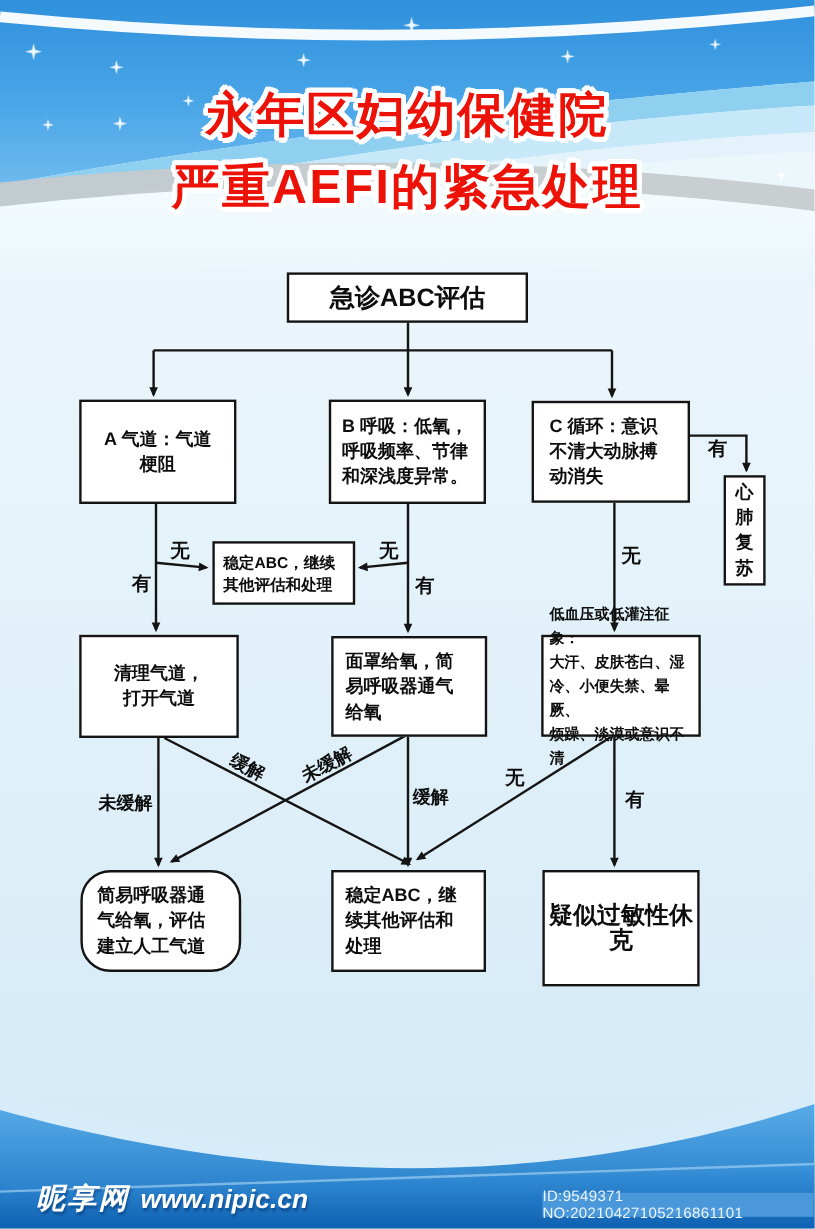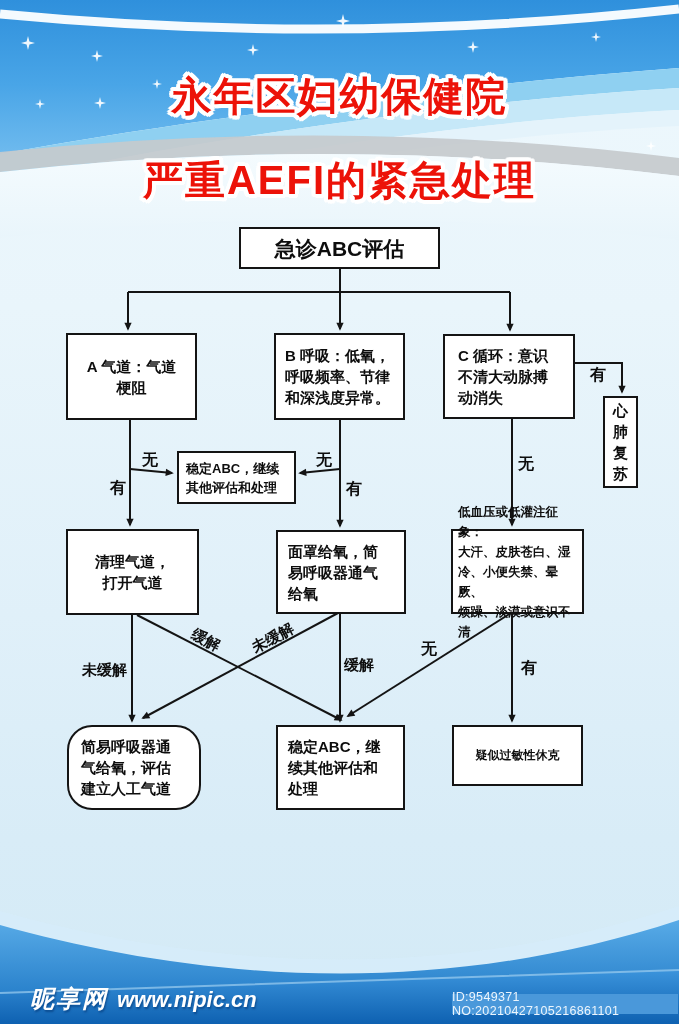--- a/index.html
+++ b/index.html
@@ -13,21 +13,21 @@
   .bottom-decor{bottom:0;}
   .flow-lines{position:absolute;left:0;top:0;z-index:3;}
   .title-line{
     position:absolute;left:0;width:100%;text-align:center;z-index:4;
     font-weight:bold;font-size:40px;letter-spacing:2px;color:#ec1208;line-height:1.1;
     text-shadow:
       -3px -3px 0 #fff,3px -3px 0 #fff,-3px 3px 0 #fff,3px 3px 0 #fff,
       -4px 0 0 #fff,4px 0 0 #fff,0 -4px 0 #fff,0 4px 0 #fff,
       -2px -4px 0 #fff,2px 4px 0 #fff,-4px 2px 0 #fff,4px -2px 0 #fff;
   }
-  .t1{top:74px;} .t2{top:134px;margin-top:24px;}
+  .t1{top:74px;} .t2{top:134px;}
   .fbox{
     position:absolute;z-index:4;background:#ffffff;border:2px solid #141414;
     box-sizing:border-box;color:#0d0d0d;font-weight:bold;white-space:pre-line;
     display:flex;flex-direction:column;justify-content:center;
     font-size:15px;line-height:21px;
   }
   .tcenter{text-align:center;}
   .elabel{position:absolute;z-index:5;font-weight:bold;font-size:16px;line-height:1;color:#0d0d0d;}
   .esmall{font-size:15px;}
   .rot-cw{transform:rotate(28deg);}
@@ -164,21 +164,21 @@
 烦躁、淡漠或意识不清</div>
 
   <div class="fbox" style="left:67px;top:725px;width:134px;height:85px;padding-left:12px;border-radius:25px;">简易呼吸器通
 气给氧，评估
 建立人工气道</div>
 
   <div class="fbox" style="left:276px;top:725px;width:129px;height:85px;padding-left:10px;">稳定ABC，继
 续其他评估和
 处理</div>
 
-  <div class="fbox tcenter" style="left:452px;top:725px;width:131px;height:61px;font-size:12px;">疑似过敏性休克</div>
+  <div class="fbox tcenter" style="left:452px;top:725px;width:131px;height:97px;font-size:20px;">疑似过敏性休克</div>
 
   <div class="elabel" style="left:142px;top:452px;">无</div>
   <div class="elabel" style="left:110px;top:480px;">有</div>
   <div class="elabel" style="left:316px;top:452px;">无</div>
   <div class="elabel" style="left:346px;top:481px;">有</div>
   <div class="elabel" style="left:590px;top:367px;">有</div>
   <div class="elabel" style="left:518px;top:456px;">无</div>
   <div class="elabel esmall" style="left:82px;top:662px;">未缓解</div>
   <div class="elabel esmall rot-cw" style="left:191px;top:632px;">缓解</div>
   <div class="elabel esmall rot-ccw" style="left:250px;top:630px;">未缓解</div>

